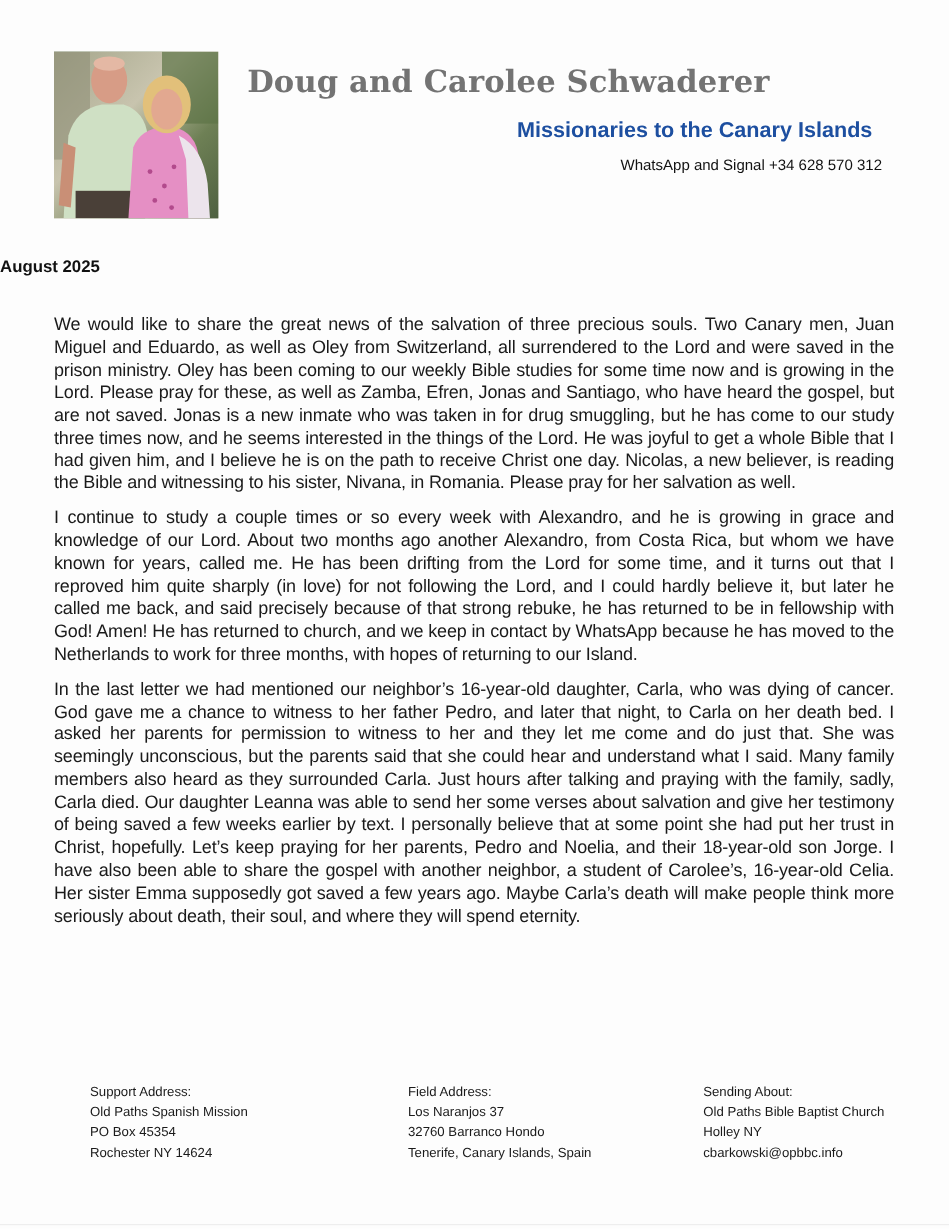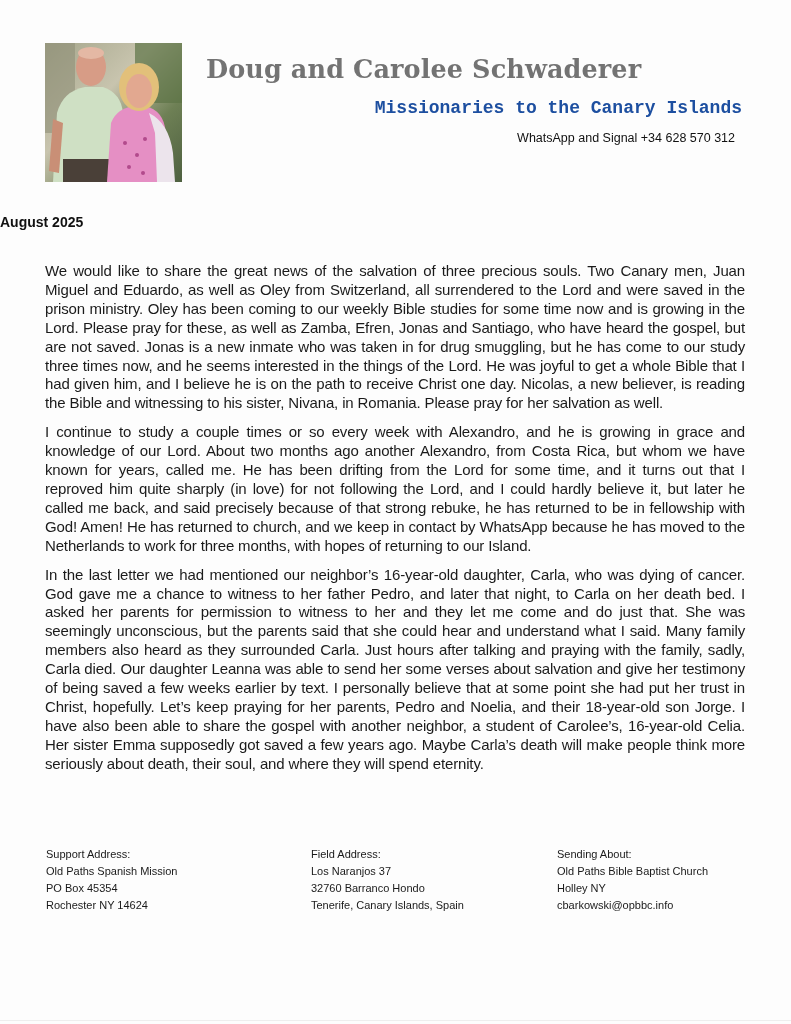--- a/index.html
+++ b/index.html
@@ -35,22 +35,22 @@
       left: 206px; top: 54px;
       font-family: "DejaVu Serif", serif;
       font-weight: bold;
       font-size: 25.5px;
       color: #737373;
       letter-spacing: 0.1px;
       white-space: nowrap;
     }
     .subtitle {
       position: absolute;
-      right: 49px; top: 98px;
-      font-family: Liberation Mono, monospace;
+      right: 64px; top: 98px;
+      font-family: Liberation Sans, sans-serif;
       font-weight: bold;
       font-size: 18px;
       color: #1d4fa0;
       white-space: nowrap;
     }
     .contact {
       position: absolute;
       right: 56px; top: 128px;
       text-align: right;
       font-size: 12.5px;
@@ -80,25 +80,26 @@
     }
     .body p {
       margin: 0 0 10px 0;
     }
     .body p.signoff {
       text-align: left;
     }
     
     .footer-col {
       position: absolute;
-      top: 846px;
+      top: 902px;
       font-size: 11px;
       line-height: 17px;
       color: #1a1a1a;
       white-space: nowrap;
+      margin-left: 29px;
     }
     .footer-col div { margin: 0; }
     .col-1 { left: 46px; }
     .col-2 { left: 311px; }
     .col-3 { left: 557px; }
     .bottom-line {
       position: absolute;
       left: 0; right: 0; top: 1020px;
       height: 1px;
       background: #eeeeee;

